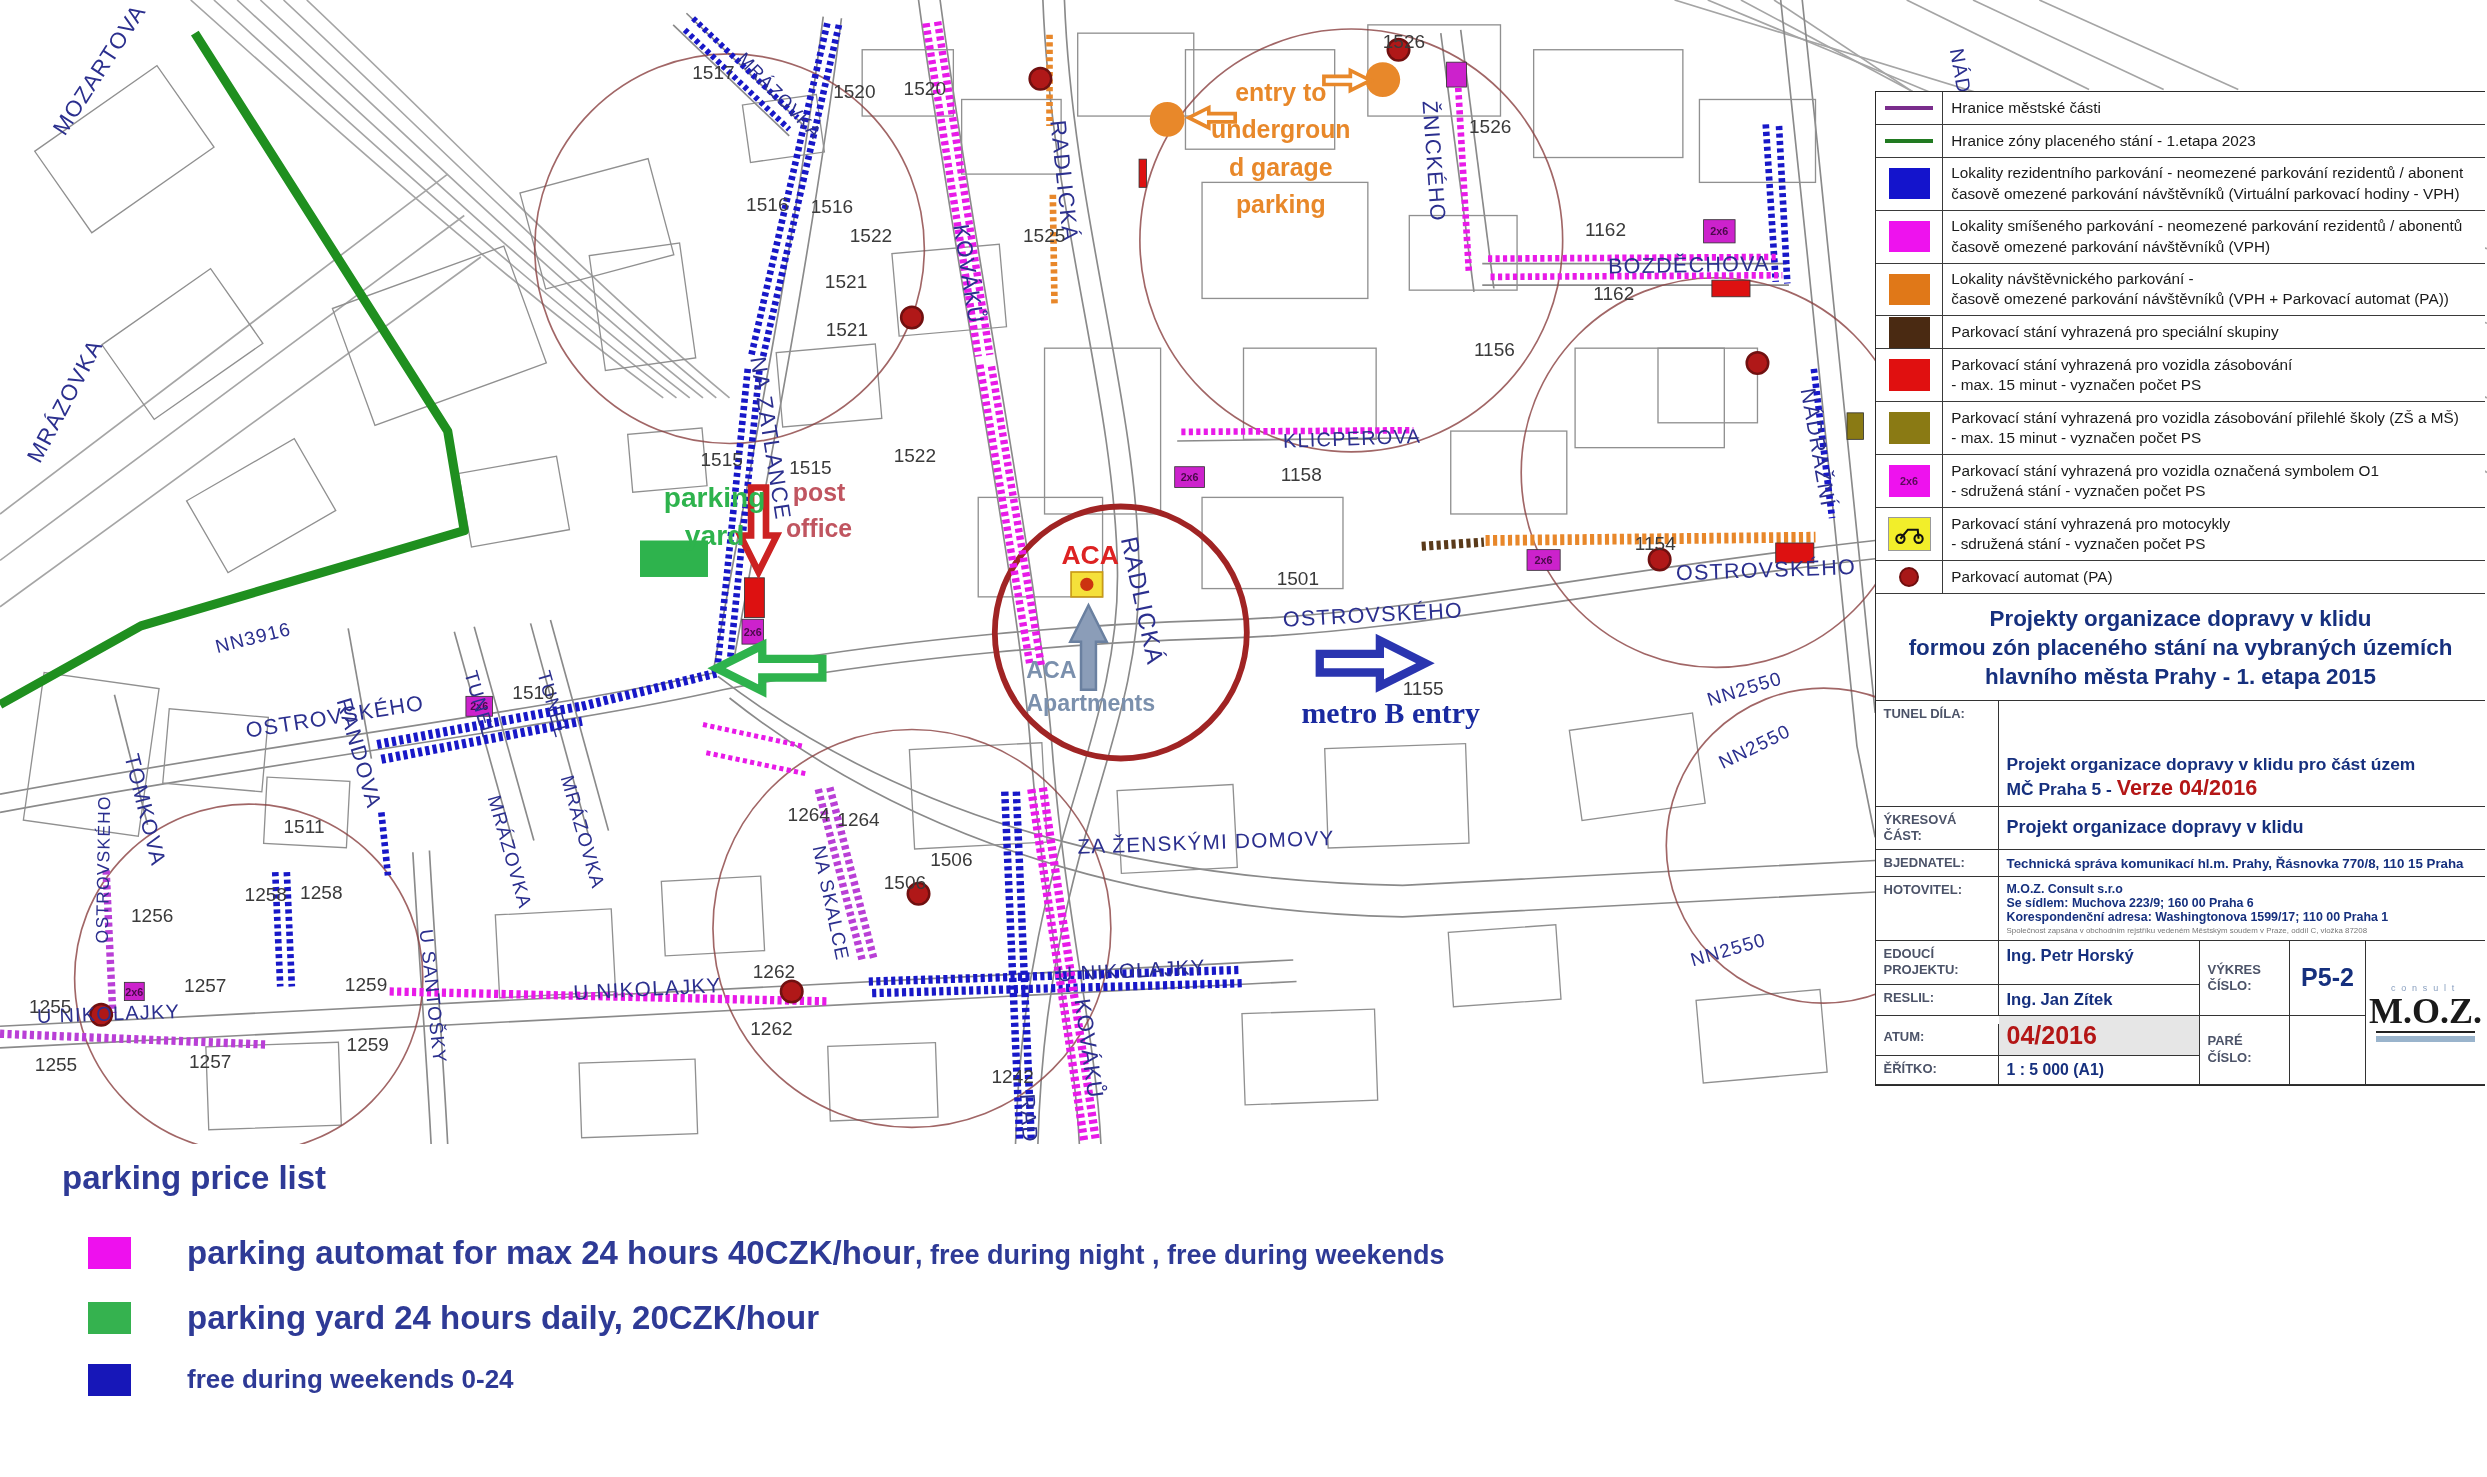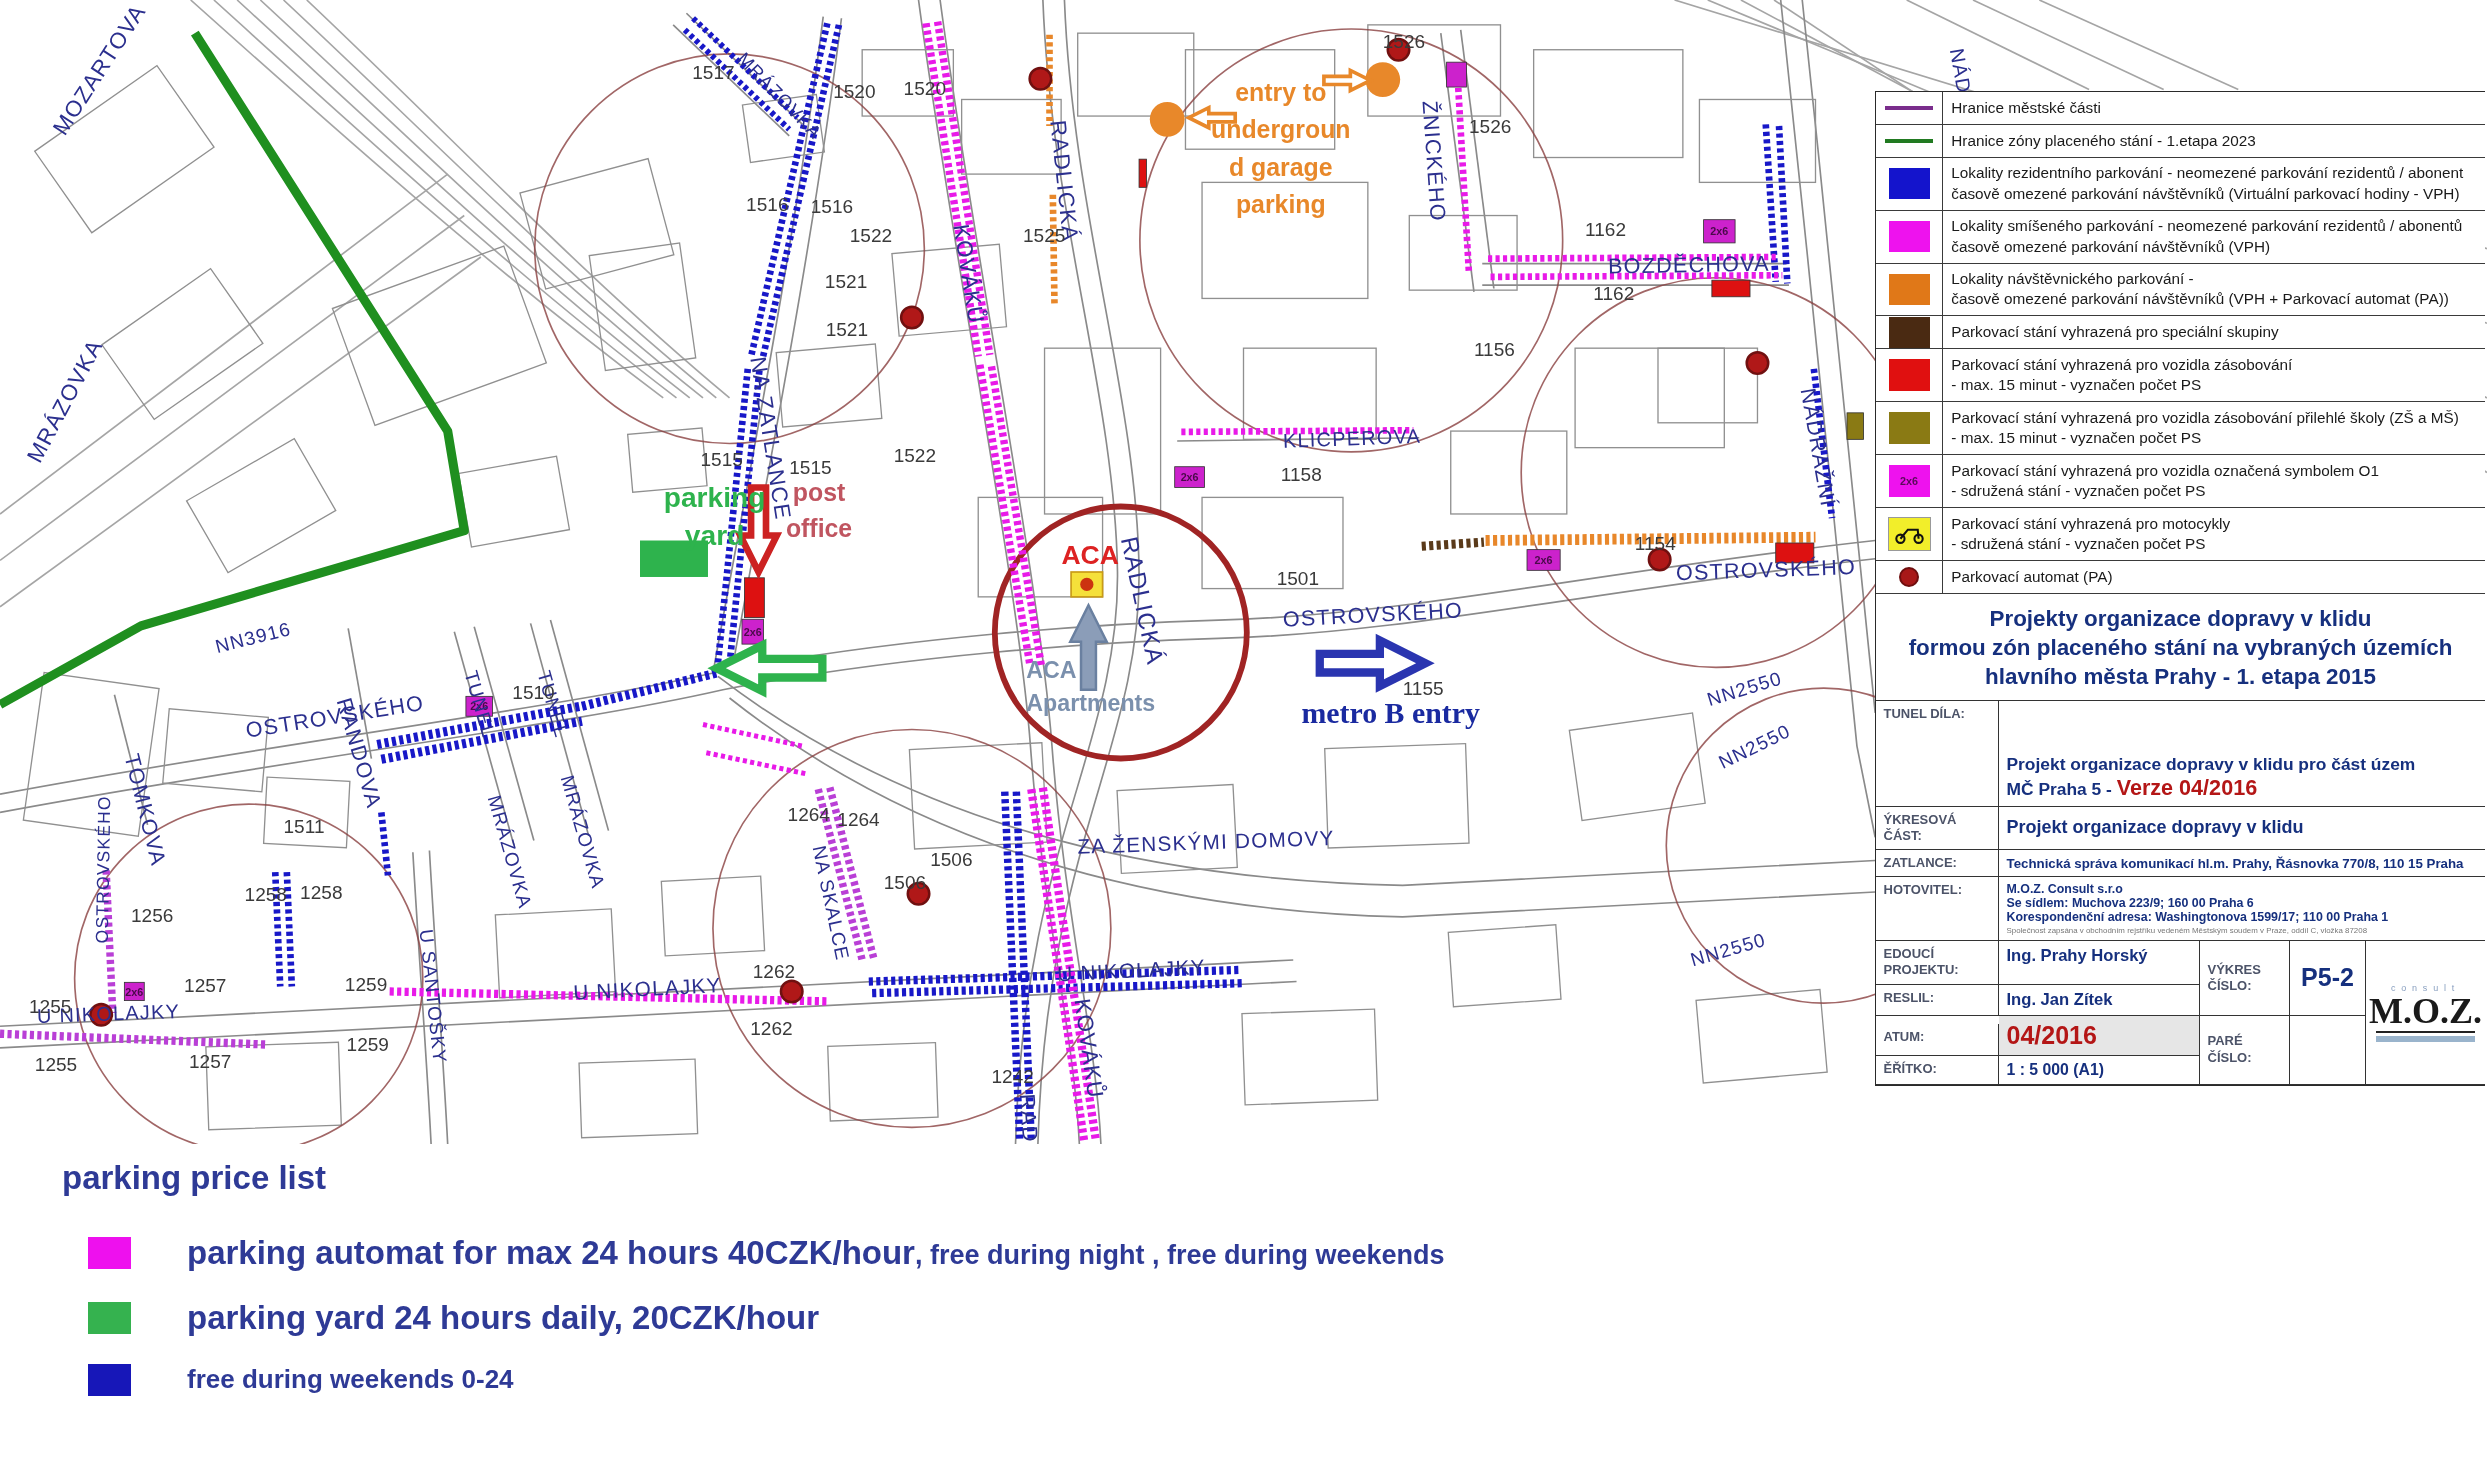--- a/index.html
+++ b/index.html
@@ -426,33 +426,33 @@
   <div class="tb-grid">
     <div class="c lab" style="grid-column:1;">TUNEL DÍLA:</div>
     <div class="c last" style="grid-column:2/6;margin-top:48px;">
       <div class="navyb" style="font-size:17.4px;">Projekt organizace dopravy v klidu pro část územ</div>
       <div><span class="navyb" style="font-size:17.4px;">MČ Praha 5 - </span><span class="red" style="font-size:21.6px;">Verze 04/2016</span></div>
     </div>
 
     <div class="c lab" style="grid-column:1;">ÝKRESOVÁ ČÁST:</div>
     <div class="c last navyb" style="grid-column:2/6;font-size:18px;display:flex;align-items:center;">Projekt organizace dopravy v klidu</div>
 
-    <div class="c lab" style="grid-column:1;">ZATLANCE:</div>
+    <div class="c lab" style="grid-column:1;">BJEDNATEL:</div>
     <div class="c last navyb" style="grid-column:2/6;font-size:13.3px;display:flex;align-items:center;">Technická správa komunikací hl.m. Prahy, Řásnovka 770/8, 110 15 Praha</div>
 
     <div class="c lab" style="grid-column:1;">HOTOVITEL:</div>
     <div class="c last" style="grid-column:2/6;">
       <div class="navyb" style="font-size:12.4px;">M.O.Z. Consult s.r.o</div>
       <div class="navyb" style="font-size:12.4px;">Se sídlem: Muchova 223/9; 160 00 Praha 6</div>
       <div class="navyb" style="font-size:12.4px;">Korespondenční adresa: Washingtonova 1599/17; 110 00 Praha 1</div>
       <div class="fine">Společnost zapsána v obchodním rejstříku vedeném Městským soudem v Praze, oddíl C, vložka 87208</div>
     </div>
 
     <div class="c lab" style="grid-column:1;grid-row:5;">EDOUCÍ PROJEKTU:</div>
-    <div class="c navyb" style="grid-column:2;grid-row:5;font-size:16.6px;">Ing. Prahy Horský</div>
+    <div class="c navyb" style="grid-column:2;grid-row:5;font-size:16.6px;">Ing. Petr Horský</div>
     <div class="c lab" style="grid-column:3;grid-row:5/7;display:flex;align-items:center;">VÝKRES ČÍSLO:</div>
     <div class="c navyb" style="grid-column:4;grid-row:5/7;font-size:25px;display:flex;align-items:center;justify-content:center;">P5-2</div>
     <div class="logo-cell last" style="grid-column:5;grid-row:5/9;">
       <div class="logo-consult">consult</div>
       <div class="logo-moz">M.O.Z.</div>
       <div class="logo-rule1"></div>
       <div class="logo-rule2"></div>
     </div>
 
     <div class="c lab" style="grid-column:1;grid-row:6;">RESLIL:</div>

